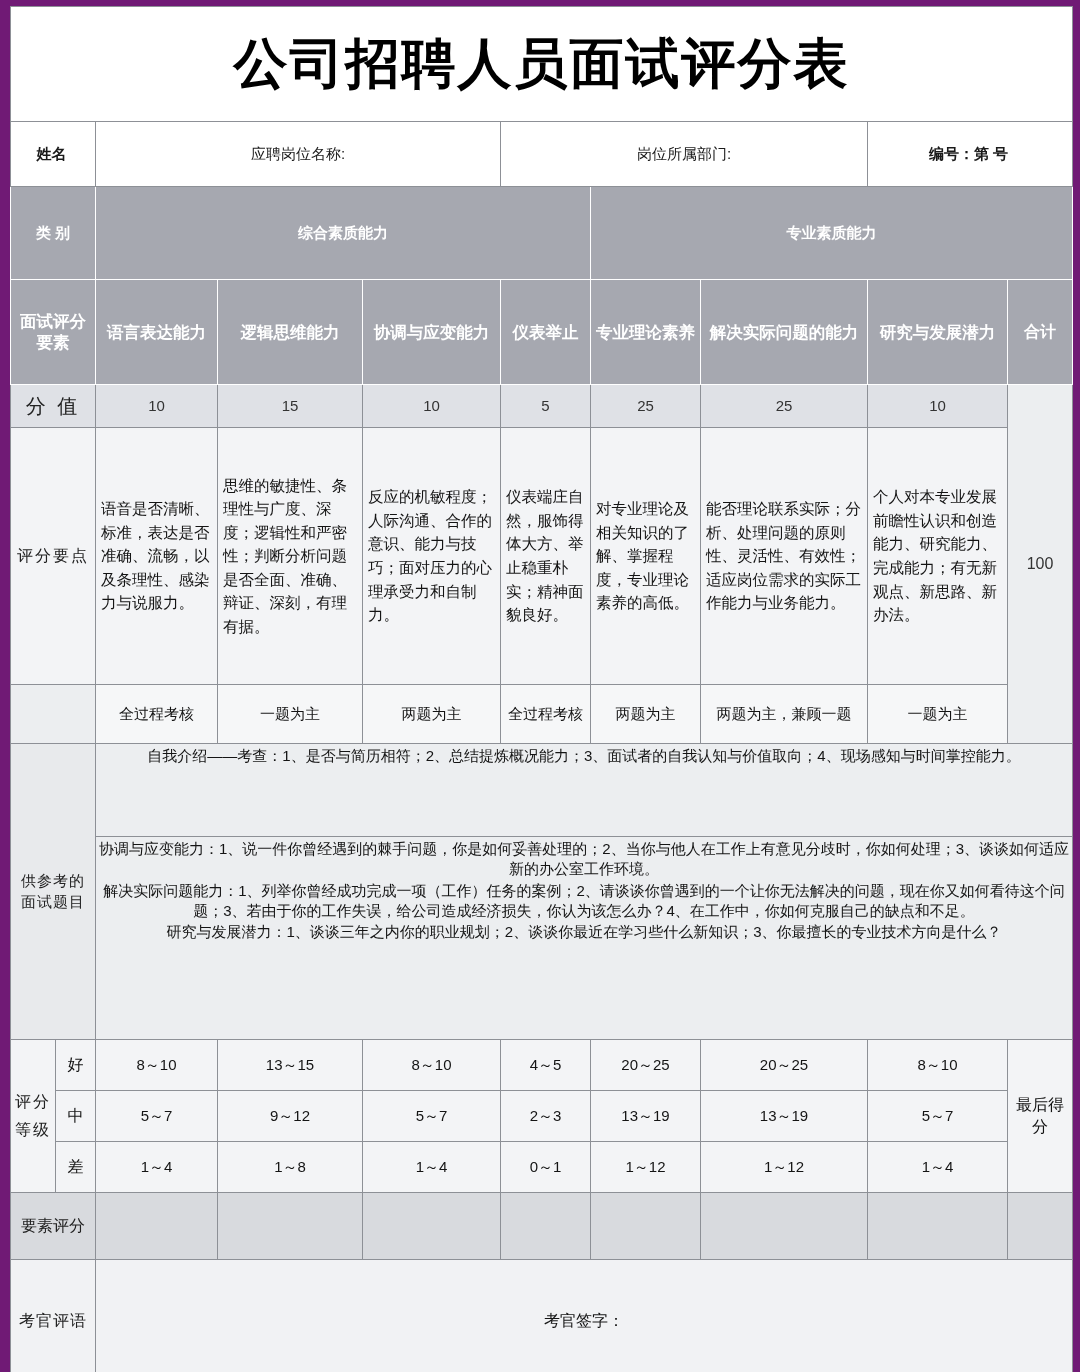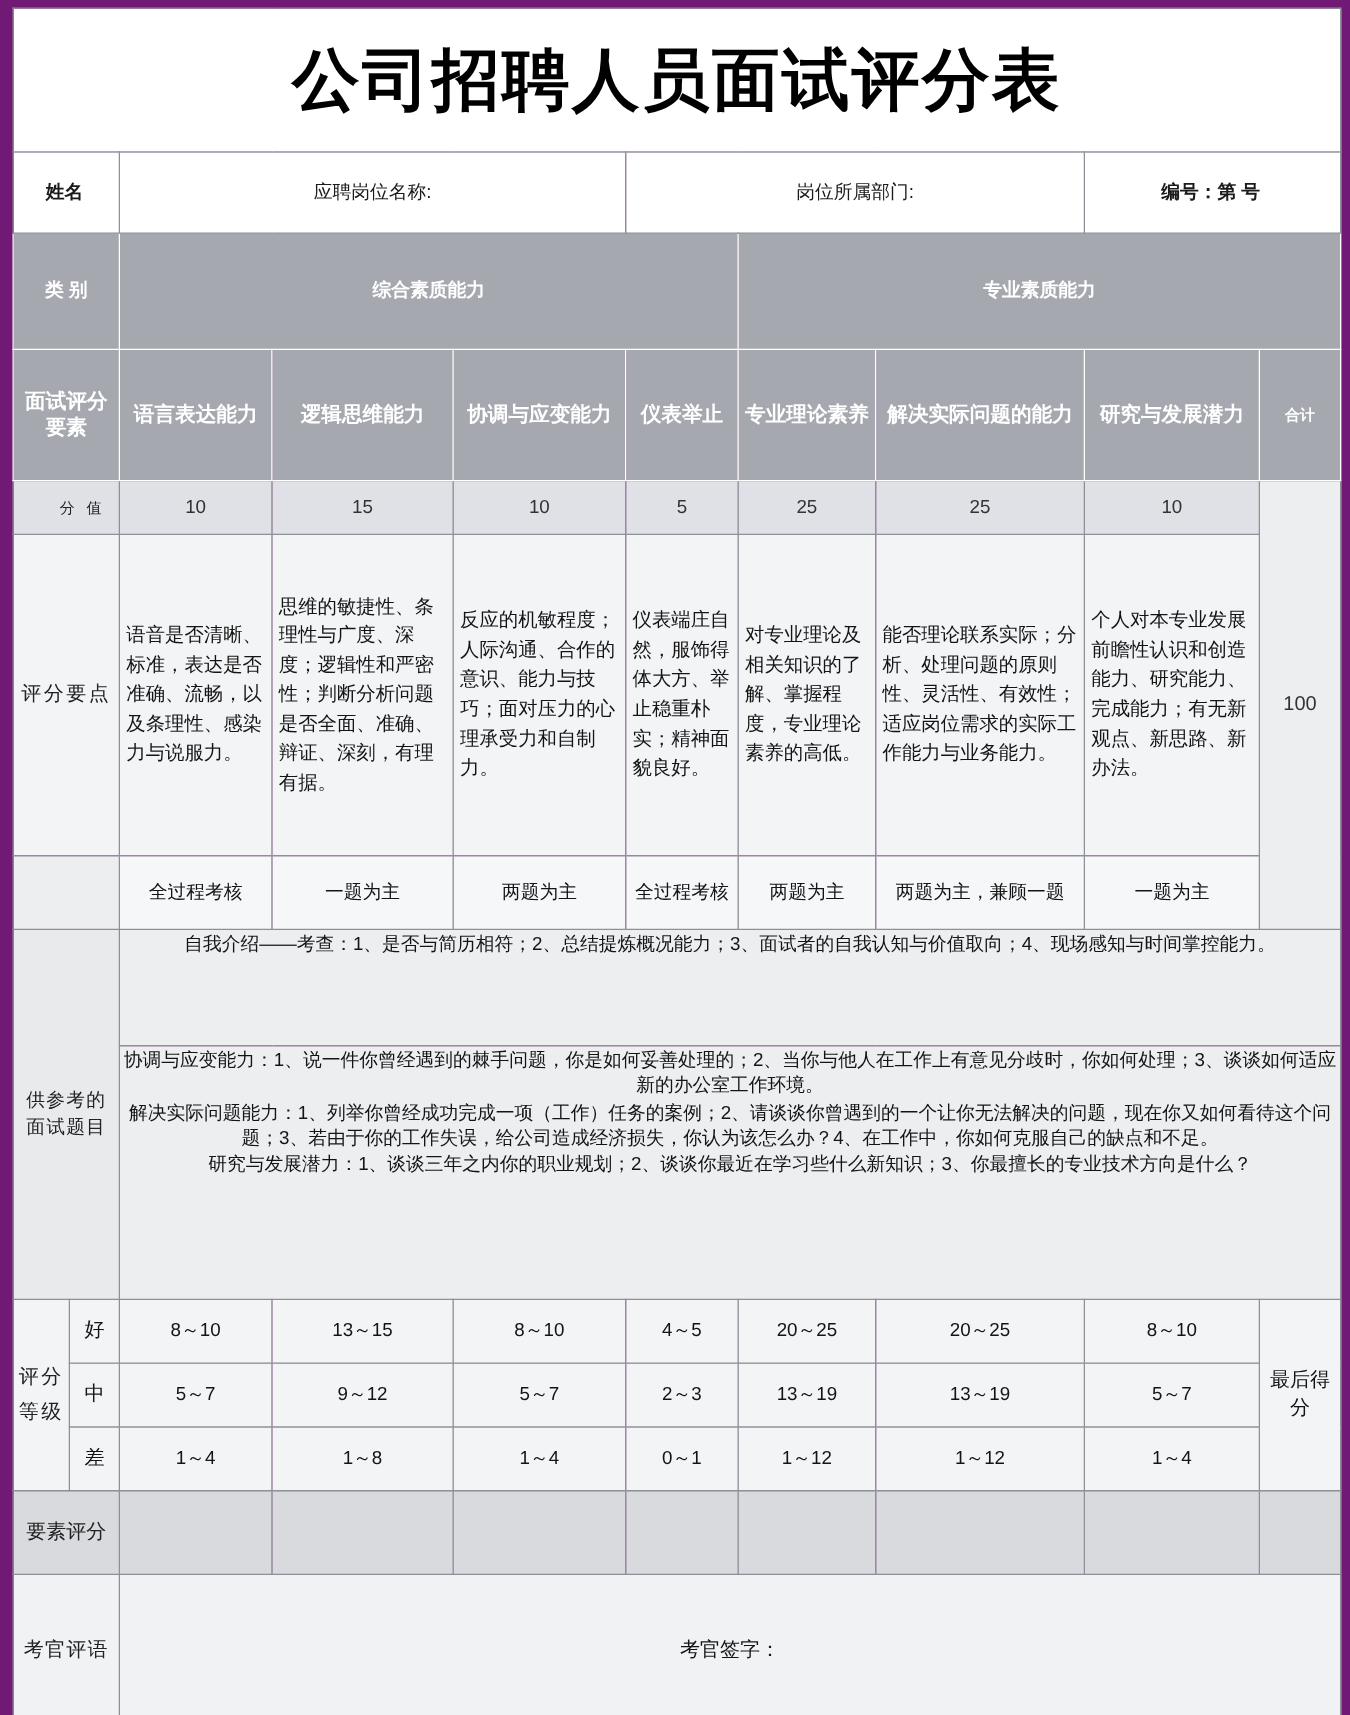--- a/index.html
+++ b/index.html
@@ -52,24 +52,24 @@
   
   .hdr-dark{
     background:#a6a8b0;
     color:#ffffff;
     font-weight:bold;
     font-size:17px;
     border-color:#ffffff !important;
   }
   .hdr-dark.tall{height:88px;}
   .hdr-dark.row2{height:100px;font-size:16.5px;line-height:1.25;}
-  .hdr-dark.small{font-size:12px;}
+  .hdr-dark.small{font-size:16px;}
   
   .score-row td{background:#dfe1e6;height:38px;font-size:18px;color:#333;}
-  .score-row td.lbl{font-size:12px;letter-spacing:3px;color:#222;padding-left:29px;}
+  .score-row td.lbl{font-size:20px;letter-spacing:3px;color:#222;}
   
   .crit td{background:#f3f4f6;height:248px;vertical-align:middle;}
   .crit .body{
     text-align:left;
     font-size:15.5px;
     line-height:1.52;
     color:#141414;
     padding:4px 5px;
   }
   .crit .lbl{

